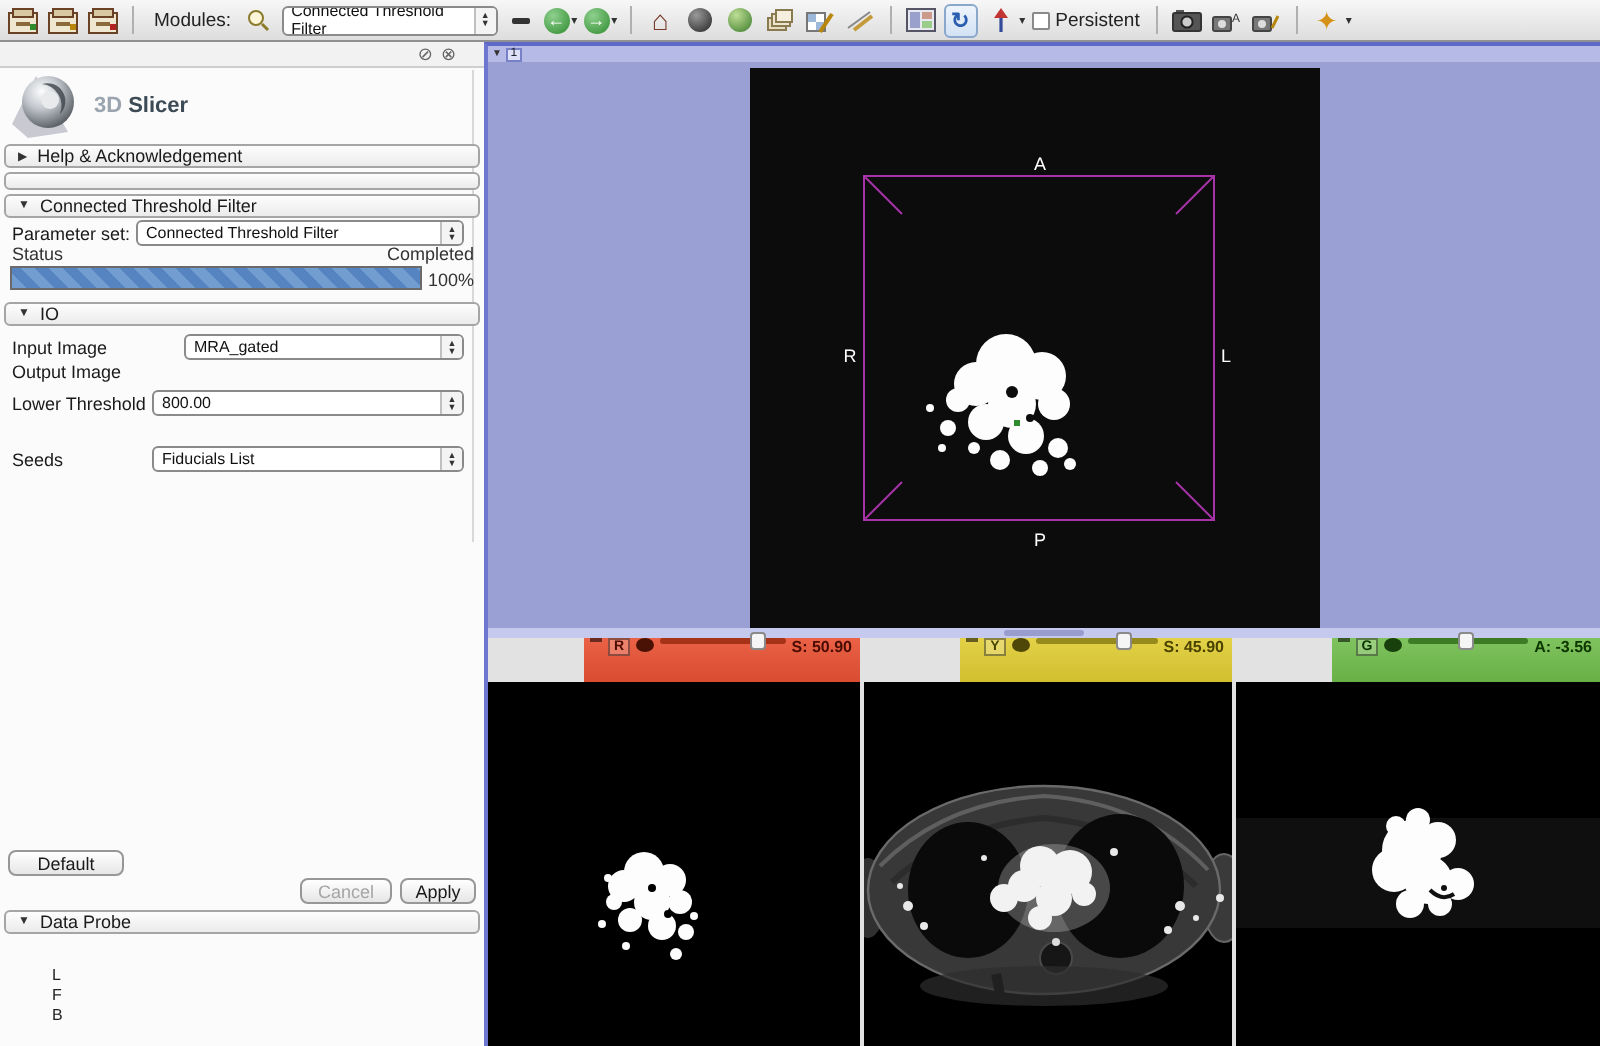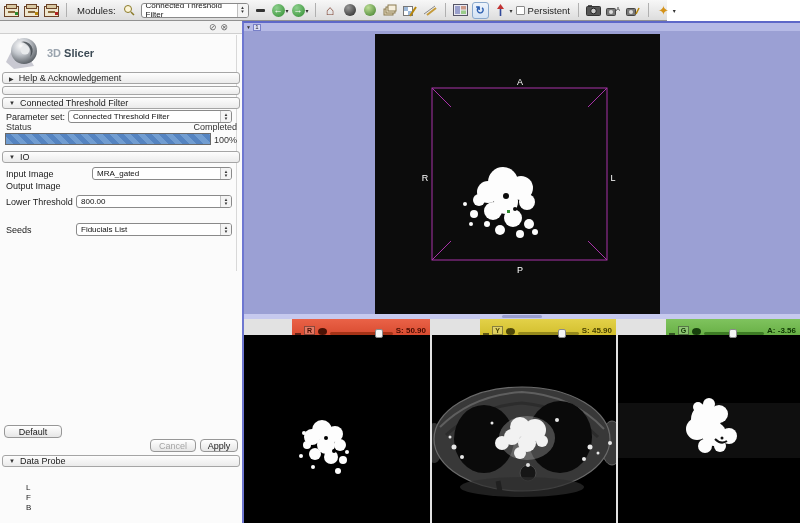--- a/index.html
+++ b/index.html
@@ -1,20 +1,20 @@
 <!DOCTYPE html>
 <html><head>
 <meta charset="utf-8">
 <style>
   * { margin:0; padding:0; box-sizing:border-box; }
   html,body { width:800px; height:523px; overflow:hidden; background:#fff;
               font-family:"Liberation Sans", sans-serif; position:relative; }
 
   
-  .toolbar { position:absolute; left:0; top:0; width:667px; height:21px;
+  .toolbar { position:absolute; left:0; top:0; width:800px; height:21px;
              background:linear-gradient(#f7f7f7,#dddddd); border-bottom:1px solid #919191;
              display:flex; align-items:center; padding:0 3px; gap:3px; z-index:5; }
   .tb-sep { width:1px; height:14px; background:#b0b0b0; margin:0 3px; flex:none; }
   .tb-icon { width:17px; height:17px; display:flex; align-items:center; justify-content:center;
              font-size:12px; color:#444; flex:none; }
   .tb-label { font-size:9.5px; color:#222; margin:0 2px 0 4px; flex:none; }
   .caret { font-size:6px; color:#333; margin-left:-2px; flex:none; }
   .nav { width:13px; height:13px; border-radius:50%; color:#fff; font-size:9px; font-weight:bold;
          display:flex; align-items:center; justify-content:center; flex:none;
          background:radial-gradient(circle at 35% 30%, #8ed08e, #2e8b2e); }
@@ -69,21 +69,21 @@
   .vp3d { position:absolute; left:0; top:8px; right:0; height:283px; background:#9ba0d4; }
   .vp3d svg { position:absolute; left:131px; top:3px; }
   .splitter { position:absolute; left:0; top:291px; right:0; height:5px; background:#c6c9ee; }
   .splitter .grip { position:absolute; left:calc(50% - 20px); top:1px; width:40px; height:3px;
                     background:#989dce; border-radius:2px; }
   .slices { position:absolute; left:0; top:296px; right:0; height:204px; background:#e2e2e2; }
   .pane { position:absolute; top:0; height:204px; }
   .pane-red    { left:0;    width:186px; }
   .pane-yellow { left:188px; width:184px; }
   .pane-green  { left:374px; width:182px; }
-  .shead { height:16px; display:flex; align-items:flex-end; gap:3px; padding:0 3px;margin-left:48px; }
+  .shead { height:22px; display:flex; align-items:flex-start; gap:3px; padding:0 3px;margin-left:48px; }
   .shead.red    { background:linear-gradient(#ea6247,#d94c31); }
   .shead.yellow { background:linear-gradient(#e3d148,#d2bf2e); }
   .shead.green  { background:linear-gradient(#7fc35e,#68b046); }
   .spin { width:6px; height:2px; background:rgba(0,0,0,.55); flex:none; }
   .slabel { width:11px; height:9px; border:1px solid rgba(0,0,0,.4); background:rgba(255,255,255,.22);
             font-size:7px; font-weight:bold; display:flex; align-items:center; justify-content:center;
             flex:none; }
   .red .slabel, .red .soffset { color:#4a0c00; }
   .yellow .slabel, .yellow .soffset { color:#4a4300; }
   .green .slabel, .green .soffset { color:#0d3500; }

